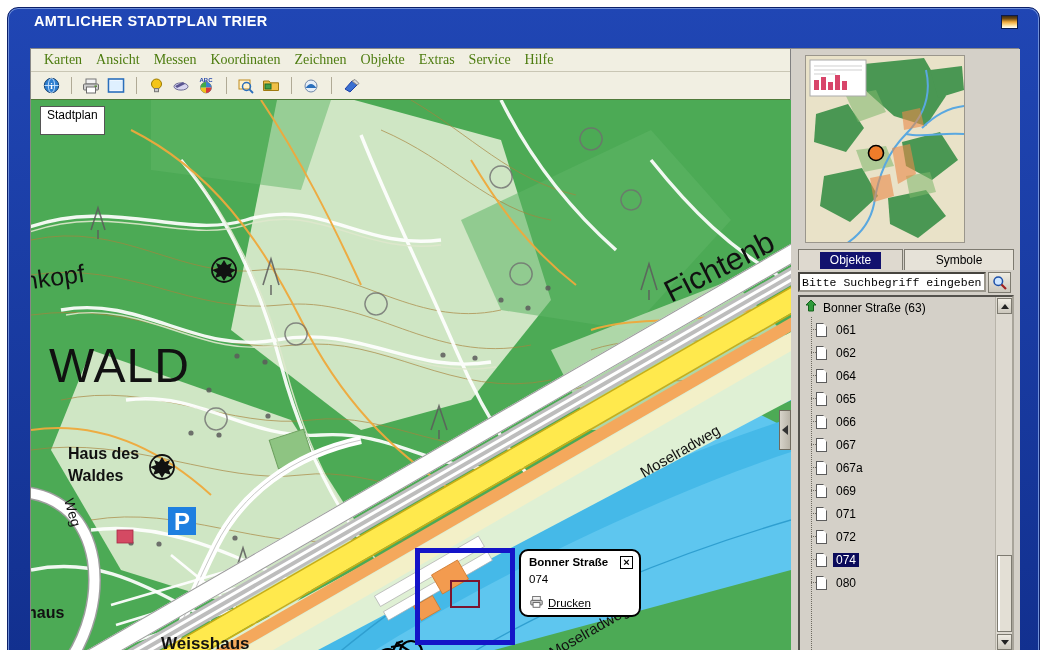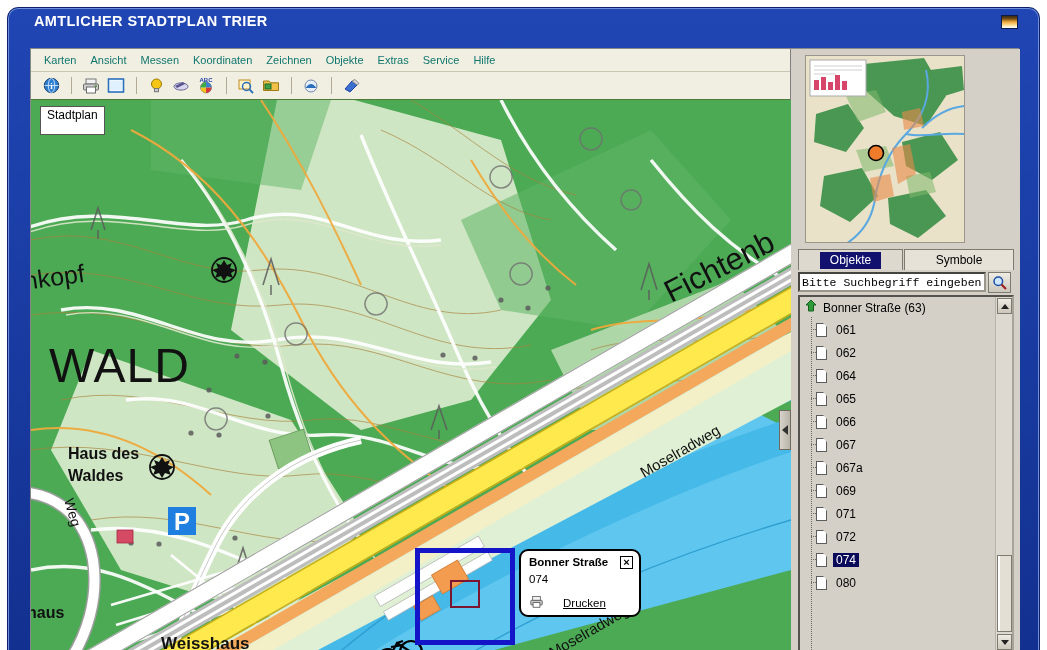--- a/index.html
+++ b/index.html
@@ -66,25 +66,26 @@
   }
   #menu-bar {
     position: absolute; left: 0; top: 0;
     width: 100%; height: 23px;
     background: #f1efe2;
     border-bottom: 1px solid #c9c6b4;
     display: flex; align-items: center;
     padding-left: 6px;
   }
   .menu-item {
-    font-size: 11px;
-    color: #0f766e;
+    font-size: 14px;
+    color: #4d7c0f;
     padding: 2px 7px;
     cursor: default;
     white-space: nowrap;
+    font-family: Liberation Serif, serif;
   }
 
   #tool-bar {
     position: absolute; left: 0; top: 23px;
     width: 100%; height: 28px;
     background: #f1efe2;
     border-bottom: 1px solid #4f7a3a;
     display: flex; align-items: center;
     padding-left: 8px;
   }
@@ -162,21 +163,21 @@
     cursor: pointer;
     line-height: 11px; text-align: center;
     font-size: 11px; font-weight: bold;
   }
   #popup-sub {
     position: absolute; left: 8px; top: 22px;
     font-size: 11.5px;
   }
   #popup-print-row {
     position: absolute; left: 8px; top: 44px;
-    display: flex; align-items: center; gap: 19px;
+    display: flex; align-items: center; gap: 4px;
   }
   #popup-print-link {
     font-size: 11.5px;
     text-decoration: underline;
     color: #000;
     cursor: pointer;
   }
 
   
   #splitter-handle {

